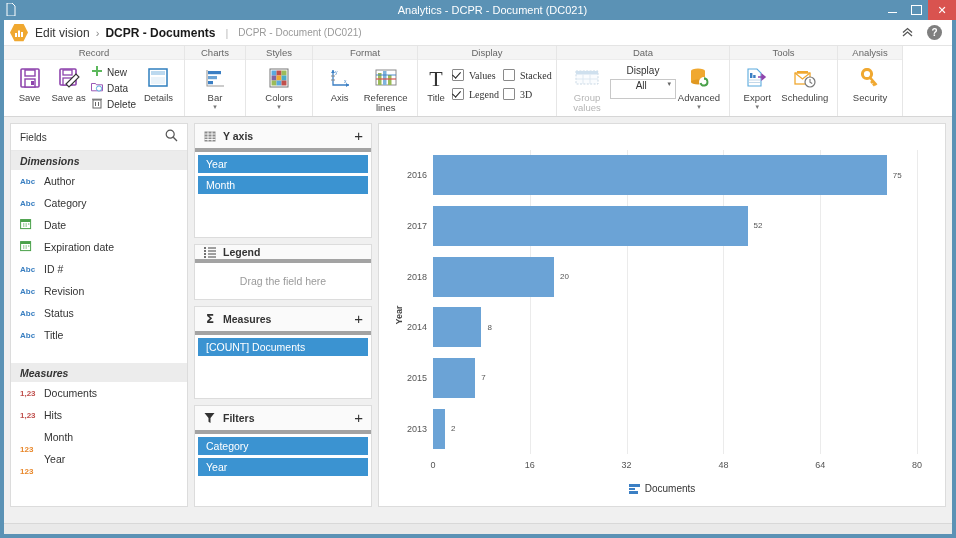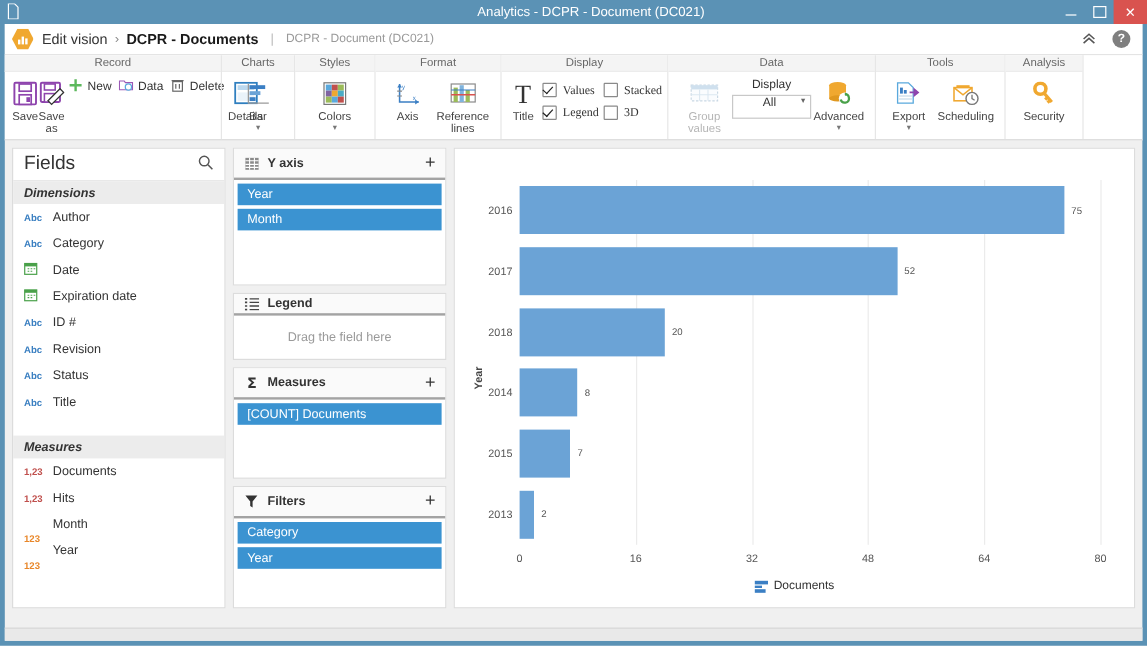--- a/index.html
+++ b/index.html
@@ -47,21 +47,21 @@
   .rgroup-title{height:13px;line-height:13px;text-align:center;font-size:9.5px;color:#666;background:#f4f4f4;border-bottom:1px solid #ececec;}
   .rgroup-body{flex:1;display:flex;align-items:flex-start;padding:3px 6px 0 6px;}
 
   .bigbtn{width:44px;display:flex;flex-direction:column;align-items:center;justify-content:flex-start;padding-top:2px;cursor:default;}
   .bigbtn .ic{height:26px;display:flex;align-items:center;justify-content:center;}
   .bigbtn .lbl{font-size:9.5px;color:#444;margin-top:2px;text-align:center;line-height:1.05;}
   .bigbtn.wide{width:54px;}
   .bigbtn.disabled .lbl{color:#b5b5b5;}
   .caret{font-size:7px;color:#777;line-height:6px;margin-top:1px;}
 
-  .smallcol{display:flex;justify-content:center;padding-top:1px;}
+  .smallcol{display:flex;flex-direction:column;justify-content:center;padding-top:1px;}
   .smallbtn{display:flex;align-items:center;gap:4px;height:16px;padding:0 3px;font-size:10px;color:#333;}
 
   .chkcol{display:flex;flex-direction:column;justify-content:center;padding-top:6px;gap:7px;margin-left:4px;}
   .chkrow{display:flex;align-items:center;gap:5px;font-size:10px;color:#333;font-family:Liberation Serif, serif;}
   .chk{width:10px;height:10px;border:1px solid #8a8a8a;background:#fff;border-radius:1px;position:relative;}
   .chk.on:after{content:"";position:absolute;left:1px;top:0px;width:4px;height:7px;border:solid #222;border-width:0 1.6px 1.6px 0;transform:rotate(42deg);}
 
   .displaysel{display:flex;flex-direction:column;align-items:center;padding-top:2px;width:64px;}
   .displaysel .cap{font-size:10px;color:#333;margin-bottom:3px;}
   .selbox{width:56px;height:18px;border:1px solid #c8c8c8;background:#fff;display:flex;align-items:flex-start;padding:0 4px;font-size:10px;color:#333;}
@@ -69,35 +69,35 @@
   .selbox .ar{font-size:7px;color:#666;}
 
   
   .main{display:flex;padding:6px;gap:6px;height:396px;box-sizing:border-box;}
 
   .panel{background:#fff;border:1px solid #dcdcdc;box-sizing:border-box;}
 
   
   .fields{width:178px;display:flex;flex-direction:column;}
   .fields-hd{height:26px;display:flex;align-items:center;padding:0 9px;border-bottom:1px solid #e8e8e8;}
-  .fields-hd .t{font-size:16px;color:#333;}
+  .fields-hd .t{font-size:10px;color:#333;}
   .fields-hd .s{margin-left:auto;color:#555;font-size:12px;}
   .grp-hd{background:#ececec;height:19px;display:flex;align-items:center;padding:0 9px;
     font-size:10.5px;font-style:italic;font-weight:bold;color:#333;}
   .fld{height:22px;display:flex;align-items:center;padding:0 9px;gap:7px;font-size:10.5px;color:#333;}
   .ftype{width:17px;font-size:8px;font-weight:bold;}
   .ftype.abc{color:#3a7fc1;}
   .ftype.num{color:#c0504d;}
   .ftype.int{color:#e8872a;margin-top:24px;}
   .ftype.date{color:#4aa14a;font-style:normal;}
 
   
   .shelves{width:178px;display:flex;flex-direction:column;gap:6px;}
   .shelf{background:#fff;border:1px solid #dcdcdc;display:flex;flex-direction:column;}
-  .shelf-hd{height:24px;display:flex;align-items:center;padding:0 8px;gap:7px;border-bottom:2px solid #a3a3a3;background:#fafafa;}
+  .shelf-hd{height:24px;display:flex;align-items:center;padding:0 8px;gap:7px;border-bottom:4px solid #a3a3a3;background:#fafafa;}
   .shelf-hd .ic{width:13px;display:flex;align-items:center;justify-content:center;color:#444;font-size:11px;}
   .shelf-hd .t{font-size:10.5px;font-weight:bold;color:#333;}
   .shelf-hd .plus{margin-left:auto;font-size:15px;color:#333;line-height:12px;}
   .shelf-body{padding:3px 3px;flex:1;}
   .pill{background:#3b93d1;color:#fff;font-size:10.5px;height:18px;display:flex;align-items:center;padding:0 8px;margin-bottom:3px;}
   .dragtext{text-align:center;color:#9a9a9a;font-size:10.5px;padding:9px 0;}
 
   
   .chart{flex:1;position:relative;background:#fff;border:1px solid #dcdcdc;}
   .plot{position:absolute;left:54px;top:26px;right:28px;bottom:52px;}

